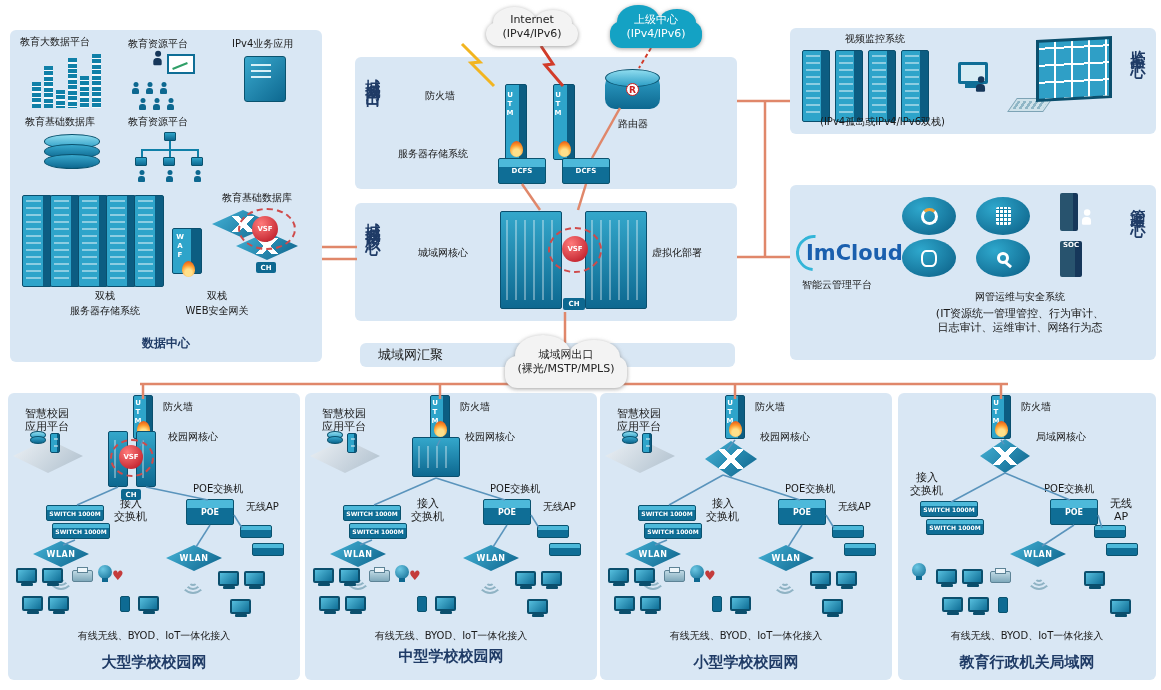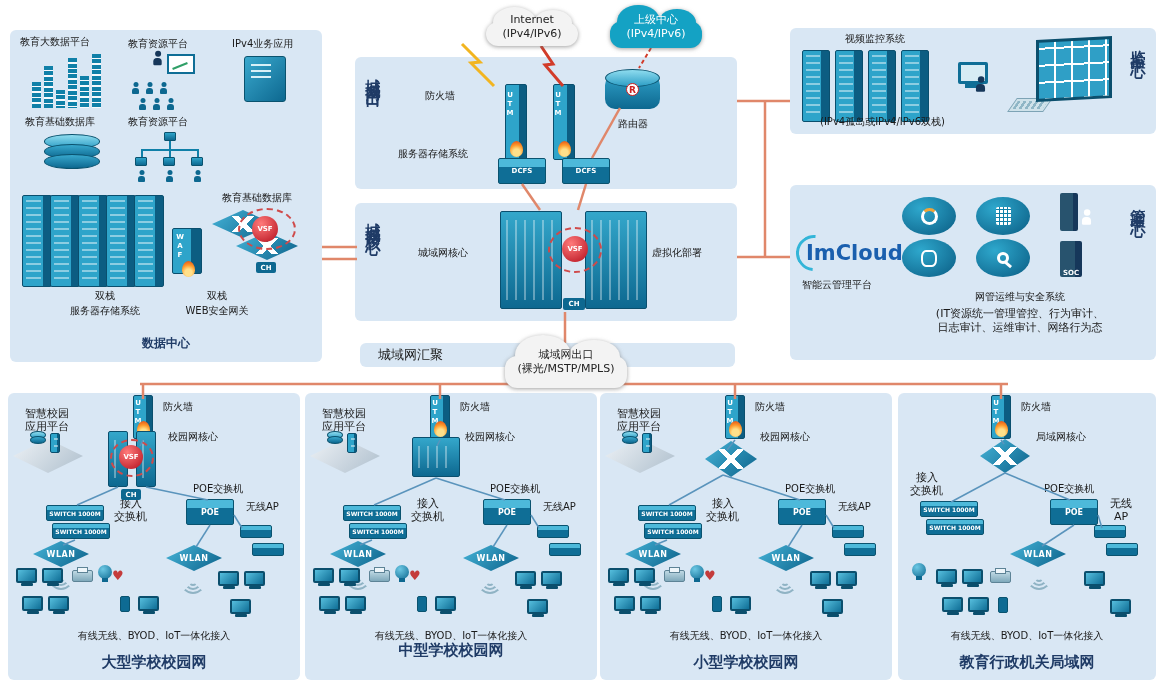--- a/index.html
+++ b/index.html
@@ -227,21 +227,21 @@
       <div style="position:absolute;left:8px;top:0;width:18px;height:38px;background:linear-gradient(90deg,#28536e 0 70%,#16375a 70% 100%);border-radius:2px"></div>
       <div class="fig white" style="left:30px;top:18px;transform:scale(1.3)"></div>
     </div>
     <div class="ello" style="left:112px;top:54px;width:54px;height:38px">
         <div class="mcyl"></div>
       </div>
     <div class="ello" style="left:186px;top:54px;width:54px;height:38px">
         <div class="mag"></div>
       </div>
     <div style="position:absolute;left:260px;top:56px;width:48px;height:40px">
-      <div style="position:absolute;left:10px;top:0;width:22px;height:36px;background:linear-gradient(90deg,#28536e 0 70%,#16375a 70% 100%);border-radius:2px;display:flex;align-items:flex-end;justify-content:center">
+      <div style="position:absolute;left:10px;top:0;width:22px;height:36px;background:linear-gradient(90deg,#28536e 0 70%,#16375a 70% 100%);border-radius:2px;display:flex;align-items:flex-start;justify-content:center">
         <span style="color:#fff;font-size:7px;font-weight:bold">SOC</span>
       </div>
     </div>
     <div class="lbl ctr s11" style="left:104px;top:122px;width:252px">(IT资源统一管理管控、行为审计、</div>
     <div class="lbl ctr" style="left:104px;top:106px;width:252px">网管运维与安全系统</div>
     <div class="lbl ctr s11" style="left:104px;top:136px;width:252px">日志审计、运维审计、网络行为态</div>
     <div class="vtitle" style="left:338px;top:12px">管理中心</div>
   </div>
 
   <div class="panel" style="left:360px;top:343px;width:375px;height:24px">
@@ -372,21 +372,21 @@
     <div class="pc" style="left:40px;top:203px"></div>
     <div class="prt" style="left:64px;top:177px"></div>
     <div class="cam" style="left:90px;top:172px"></div>
     <div class="heart" style="left:104px;top:176px"></div>
     <div class="phone" style="left:112px;top:203px"></div>
     <div class="pc" style="left:130px;top:203px"></div>
     <div class="pc" style="left:210px;top:178px"></div>
     <div class="pc" style="left:236px;top:178px"></div>
     <div class="pc" style="left:222px;top:206px"></div>
     <div class="lbl ctr" style="left:0;top:237px;width:292px">有线无线、BYOD、IoT一体化接入</div>
-    <div class="ptitle" style="left:0;top:248px;width:292px">中型学校校园网</div>
+    <div class="ptitle" style="left:0;top:254px;width:292px">中型学校校园网</div>
   </div>
 
   <div class="panel" style="left:600px;top:393px;width:292px;height:287px">
     <div class="lbl s11 ctr" style="left:6px;top:14px;width:66px">智慧校园</div>
     <div class="lbl s11 ctr" style="left:6px;top:27px;width:66px">应用平台</div>
     <div class="plat" style="left:5px;top:46px;width:70px;height:34px"></div>
     <div class="db" style="left:22px;top:38px;width:16px">
         <i style="height:8px"></i>
         <i style="height:8px;margin-top:-3px"></i>
       </div>

